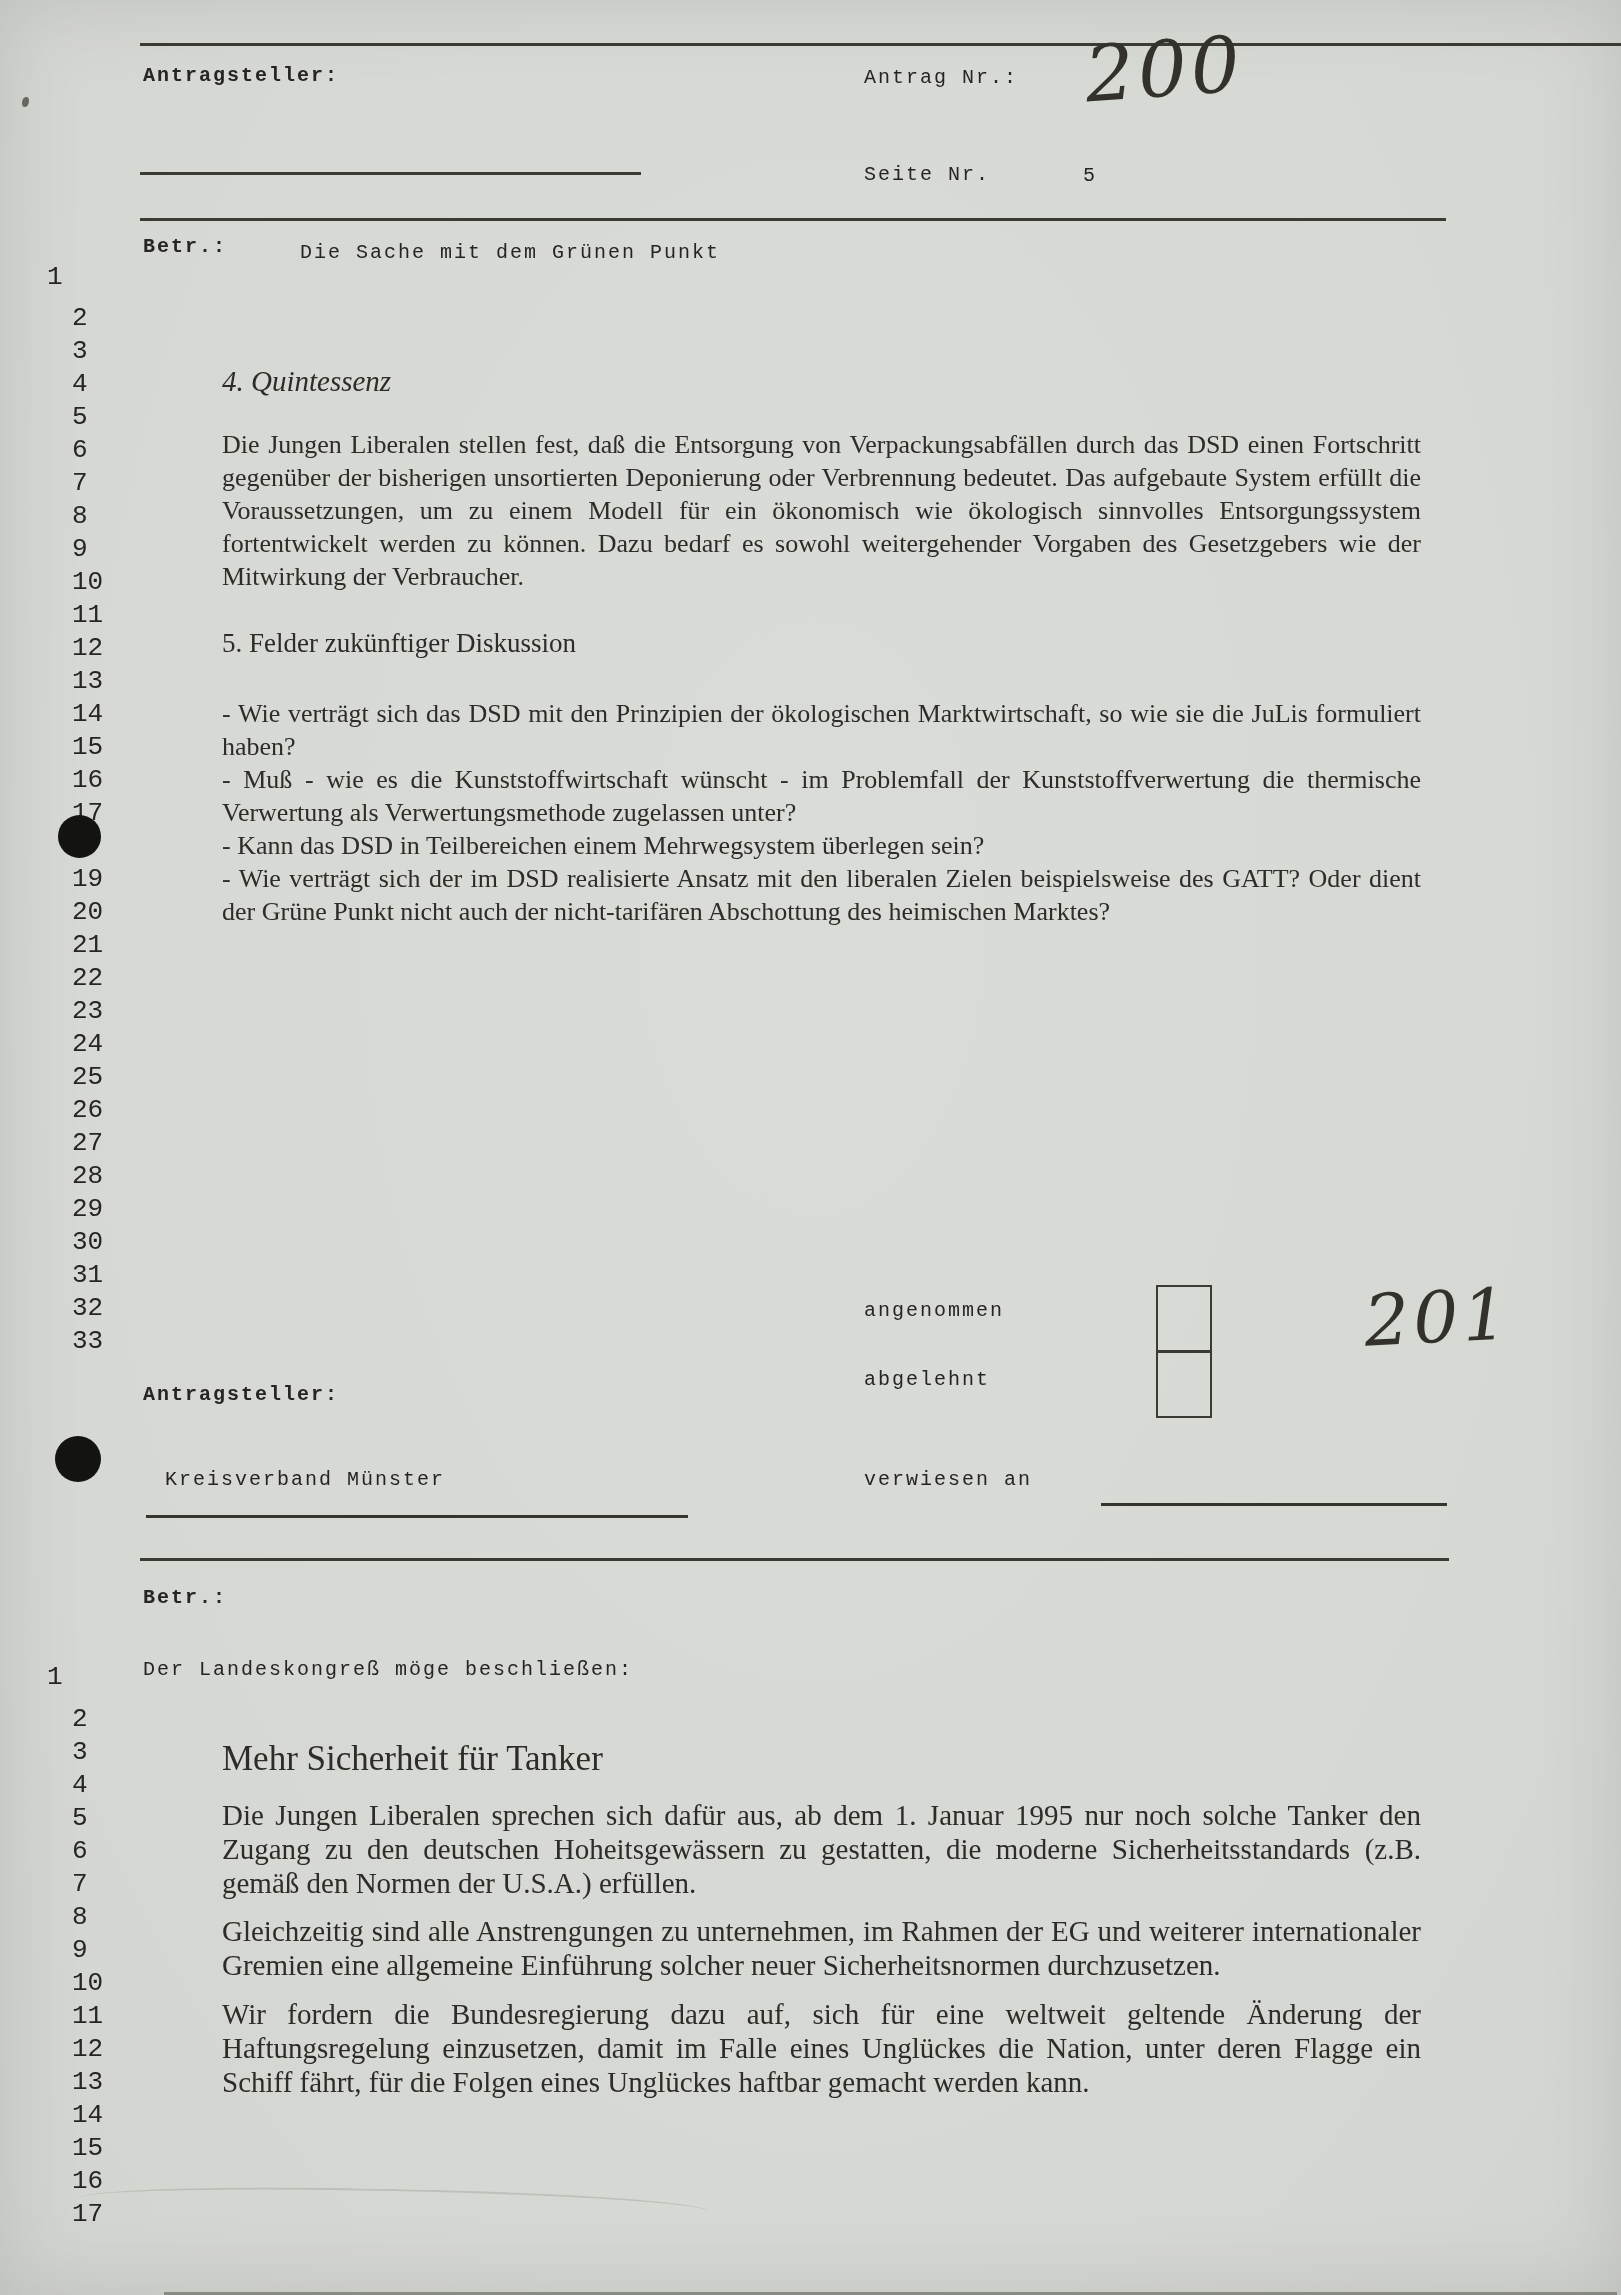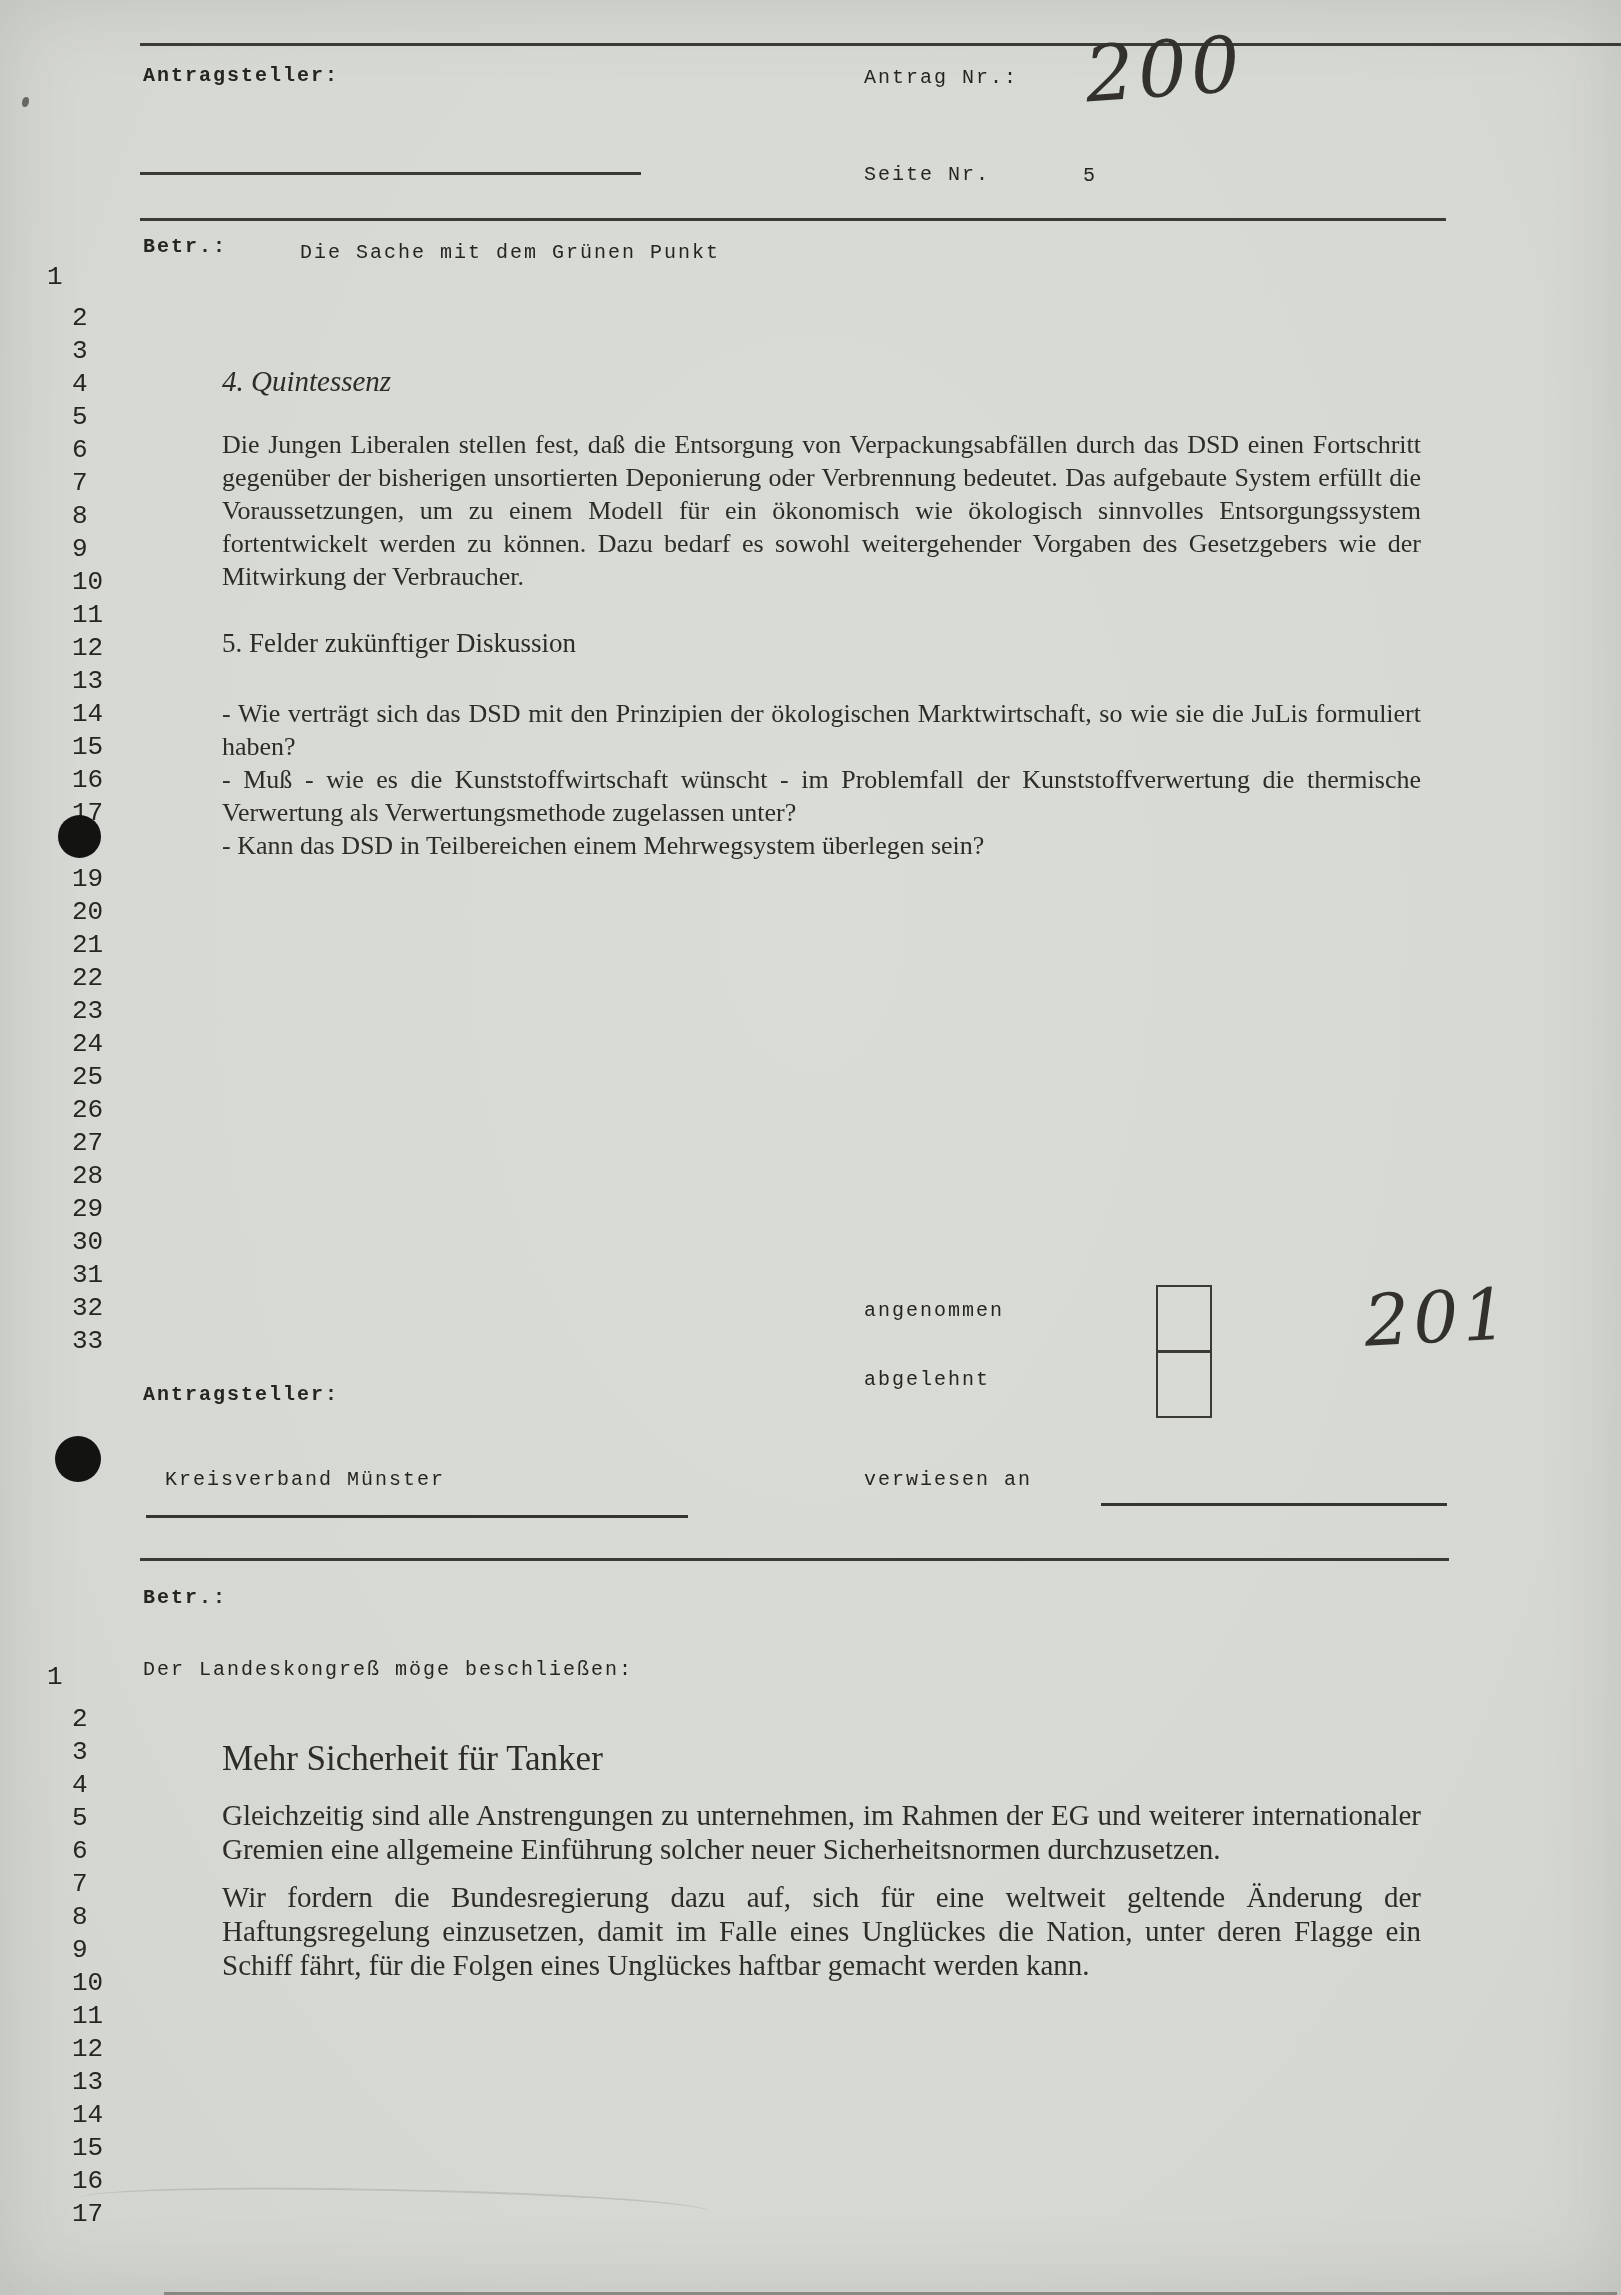--- a/index.html
+++ b/index.html
@@ -111,20 +111,21 @@
   <div class="s4-heading" style="left:222px;top:365px;">4. Quintessenz</div>
   <div class="body-block" style="left:222px;top:428px;">
     <p>Die Jungen Liberalen stellen fest, daß die Entsorgung von Verpackungsabfällen durch das DSD einen Fortschritt gegenüber der bisherigen unsortierten Deponierung oder Verbrennung bedeutet. Das aufgebaute System erfüllt die Voraussetzungen, um zu einem Modell für ein ökonomisch wie ökologisch sinnvolles Entsorgungssystem fortentwickelt werden zu können. Dazu bedarf es sowohl weitergehender Vorgaben des Gesetzgebers wie der Mitwirkung der Verbraucher.</p>
   </div>
 
   <div class="s5-heading" style="left:222px;top:628px;">5. Felder zukünftiger Diskussion</div>
   <div class="body-block" style="left:222px;top:697px;">
     <p>- Wie verträgt sich das DSD mit den Prinzipien der ökologischen Marktwirtschaft, so wie sie die JuLis formuliert haben?</p>
     <p>- Muß - wie es die Kunststoffwirtschaft wünscht - im Problemfall der Kunststoffverwertung die thermische Verwertung als Verwertungsmethode zugelassen unter?</p>
     <p>- Kann das DSD in Teilbereichen einem Mehrwegsystem überlegen sein?</p>
+    <p>- Wie verträgt sich der im DSD realisierte Ansatz mit den liberalen Zielen beispielsweise des GATT? Oder dient der Grüne Punkt nicht auch der nicht-tarifären Abschottung des heimischen Marktes?</p>
   </div>
 
   <div class="abs mono t46" style="left:864px;top:1299px;">angenommen</div>
   <div class="abs mono t46" style="left:864px;top:1368px;">abgelehnt</div>
   <div class="checkbox-stack">
     <div class="checkbox-box"></div>
     <div class="checkbox-box"></div>
   </div>
   <div class="handwriting" style="left:1364px;top:1276px;font-size:71px;transform:rotate(-3deg);">201</div>
 
@@ -155,20 +156,21 @@
     <div class="ln">12</div>
     <div class="ln">13</div>
     <div class="ln">14</div>
     <div class="ln">15</div>
     <div class="ln">16</div>
     <div class="ln">17</div>
   </div>
 
   <div class="motion-heading" style="left:222px;top:1739px;">Mehr Sicherheit für Tanker</div>
   <div class="motion-block" style="left:222px;top:1798px;">
+    <p>Die Jungen Liberalen sprechen sich dafür aus, ab dem 1. Januar 1995 nur noch solche Tanker den Zugang zu den deutschen Hoheitsgewässern zu gestatten, die moderne Sicherheitsstandards (z.B. gemäß den Normen der U.S.A.) erfüllen.</p>
     <p>Gleichzeitig sind alle Anstrengungen zu unternehmen, im Rahmen der EG und weiterer internationaler Gremien eine allgemeine Einführung solcher neuer Sicherheitsnormen durchzusetzen.</p>
     <p>Wir fordern die Bundesregierung dazu auf, sich für eine weltweit geltende Änderung der Haftungsregelung einzusetzen, damit im Falle eines Unglückes die Nation, unter deren Flagge ein Schiff fährt, für die Folgen eines Unglückes haftbar gemacht werden kann.</p>
   </div>
 
   <div class="smudge"></div>
   <div class="edge-artifact"></div>
 
 </div>
 
 

